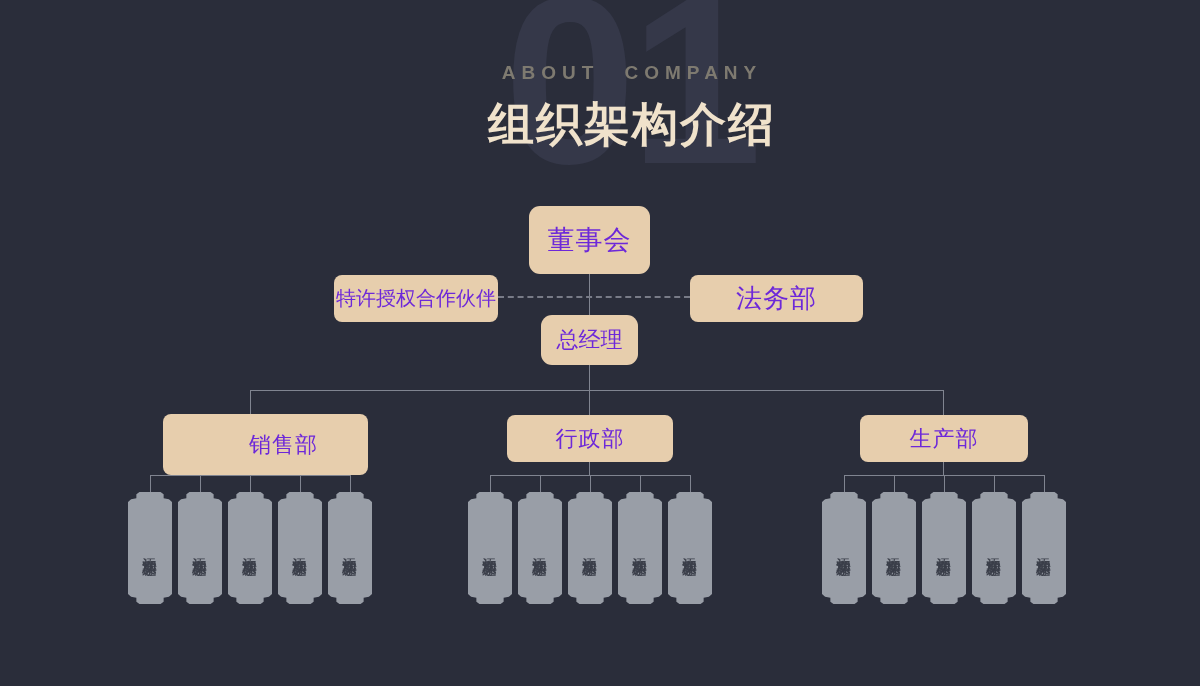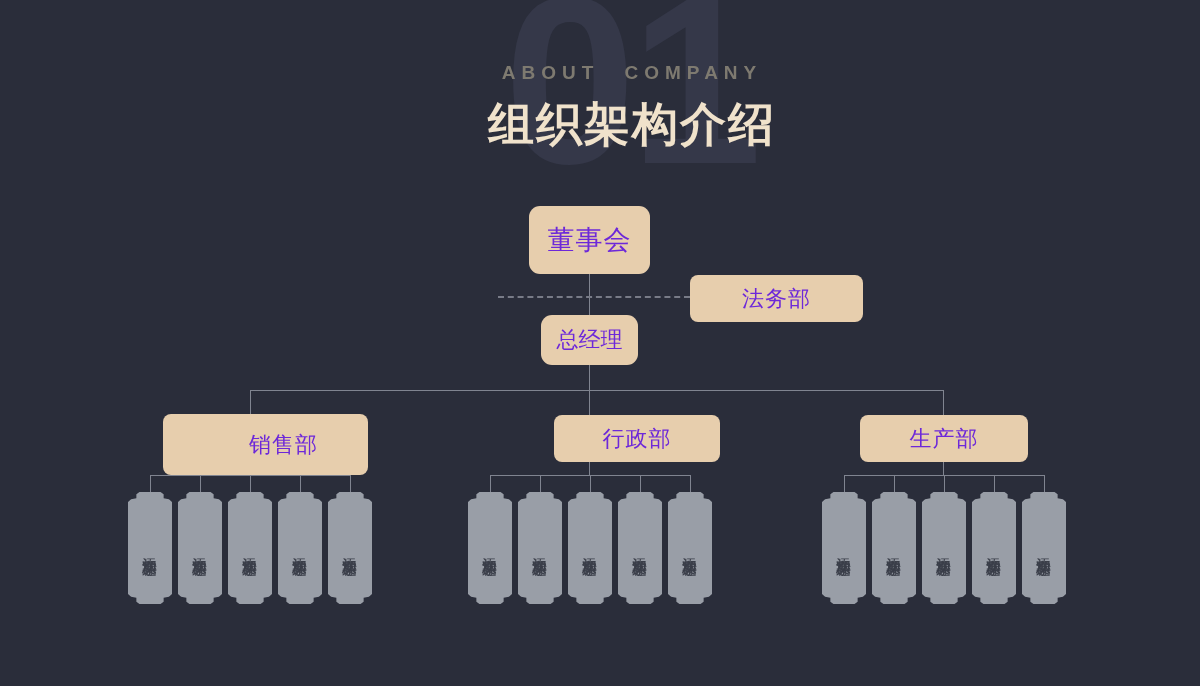--- a/index.html
+++ b/index.html
@@ -59,24 +59,24 @@
     background:#e7cead;
     color:#6d28d9;
     border-radius:8px;
     display:flex;align-items:center;justify-content:center;
     font-weight:500;
     z-index:2;
     letter-spacing:1px;
   }
   .box-root   {left:529px;top:206px;width:121px;height:68px;font-size:27px;border-radius:11px;}
   .box-left   {left:334px;top:275px;width:164px;height:47px;font-size:20px;letter-spacing:0;}
-  .box-right  {left:690px;top:275px;width:173px;height:47px;font-size:22px;}
+  .box-right  {left:690px;top:275px;width:173px;height:47px;font-size:26px;}
   .box-manager{left:541px;top:315px;width:97px; height:50px;font-size:22px;letter-spacing:0;border-radius:11px;}
   .box-dept1  {left:163px;top:414px;width:169px;height:61px;font-size:22px;padding-left:36px;}
-  .box-dept2  {left:507px;top:415px;width:166px;height:47px;font-size:22px;margin-left:47px;}
+  .box-dept2  {left:507px;top:415px;width:166px;height:47px;font-size:22px;}
   .box-dept3  {left:860px;top:415px;width:168px;height:47px;font-size:22px;text-align:center;}
   
   .scroll{
     position:absolute;
     top:492px;
     width:44px;height:112px;
     background:#999ea7;
     z-index:2;
     clip-path:polygon(
       26% 0%, 74% 0%, 81% 2%, 81% 5.5%, 93% 6.5%, 100% 9%,
@@ -129,20 +129,21 @@
   <div class="line vline" style="left:590px;top:475px;height:18px;"></div>
   <div class="line vline" style="left:640px;top:475px;height:18px;"></div>
   <div class="line vline" style="left:690px;top:475px;height:18px;"></div>
   <div class="line vline" style="left:844px;top:475px;height:18px;"></div>
   <div class="line vline" style="left:894px;top:475px;height:18px;"></div>
   <div class="line vline" style="left:944px;top:475px;height:18px;"></div>
   <div class="line vline" style="left:994px;top:475px;height:18px;"></div>
   <div class="line vline" style="left:1044px;top:475px;height:18px;"></div>
 
   <div class="box box-root">董事会</div>
+  <div class="box box-left">特许授权合作伙伴</div>
   <div class="box box-right">法务部</div>
   <div class="box box-manager">总经理</div>
   <div class="box box-dept1">销售部</div>
   <div class="box box-dept2">行政部</div>
   <div class="box box-dept3">生产部</div>
 
   <div class="scroll" style="left:128px;">
       <span>添加文字标题</span>
     </div>
   <div class="scroll" style="left:178px;">

